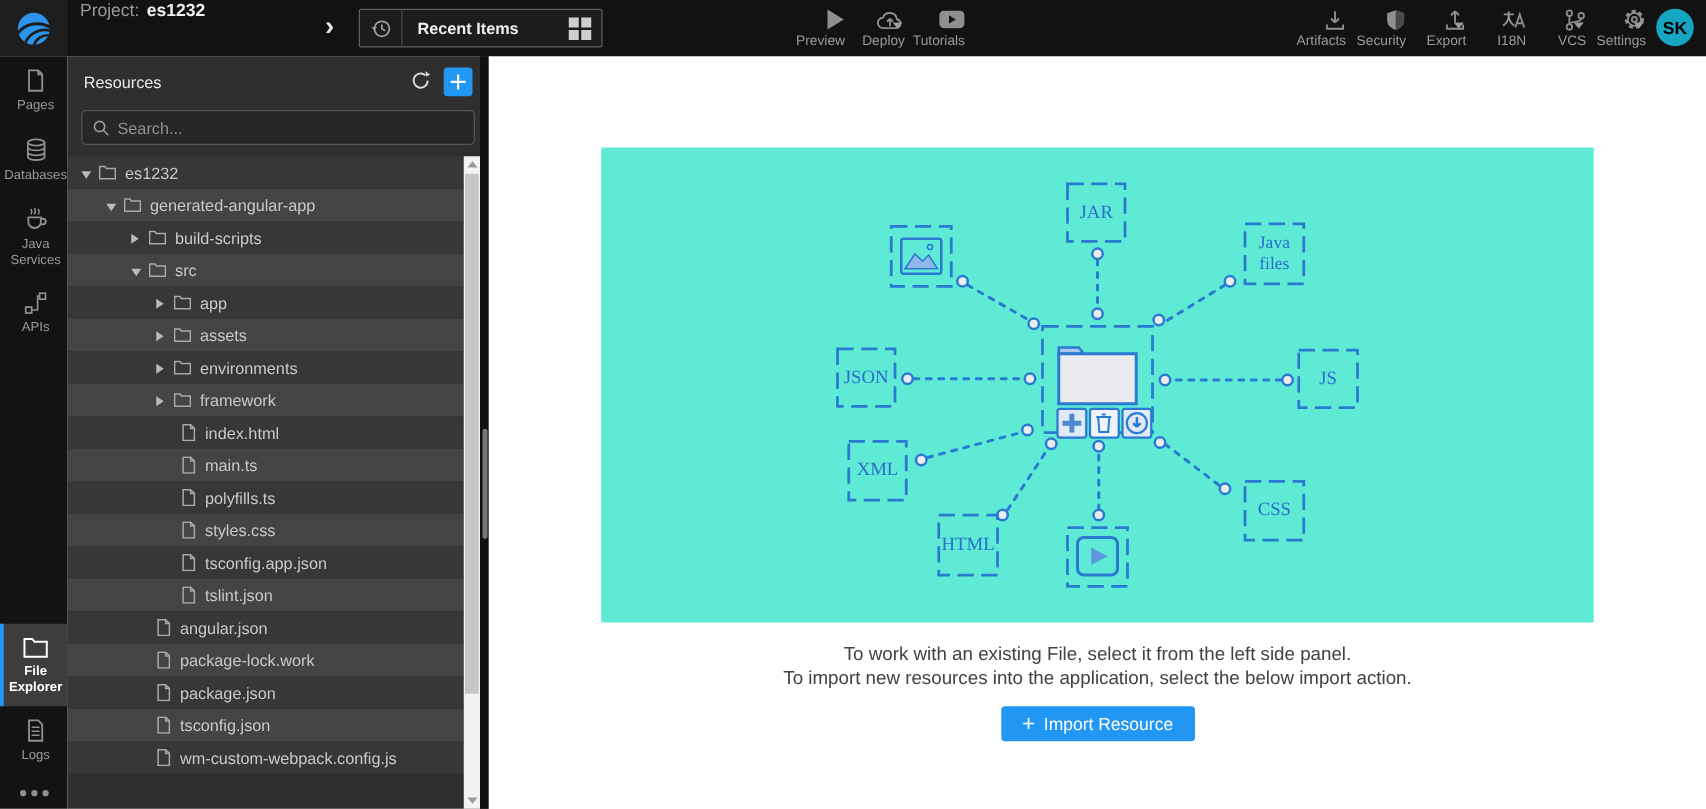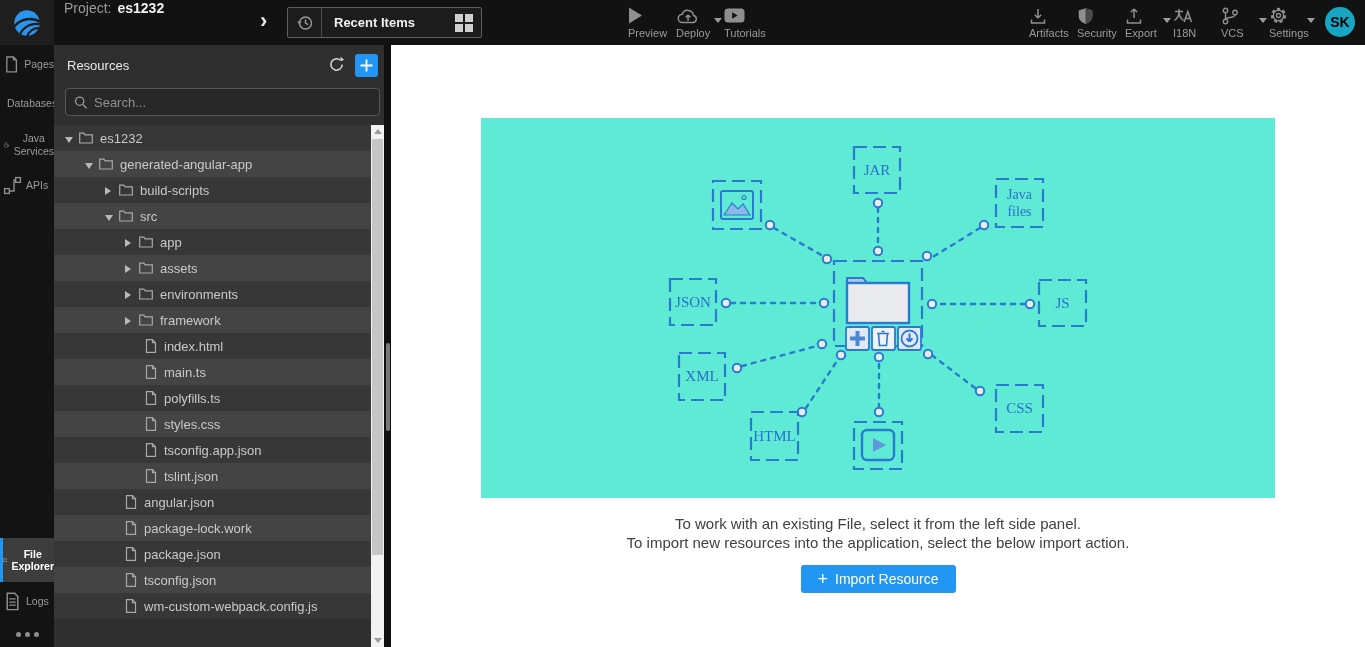--- a/index.html
+++ b/index.html
@@ -20,33 +20,33 @@
   #recent-box .hist { width:34px; height:100%; display:flex; align-items:center; justify-content:center;
     border-right:1px solid #4a4a4a; }
   #recent-box .rlabel { flex:1; color:#f0f0f0; font-size:13px; font-weight:bold; padding-left:12px; }
   #recent-box .grid { margin-right:8px; display:grid; grid-template-columns:8px 8px; gap:2px; }
   #recent-box .grid i { width:8px; height:8px; background:#cfcfcf; }
 
   .tb-group { position:absolute; top:0; height:45px; display:flex; align-items:flex-start; }
   #tb-center { left:628px; }
   #tb-right { right:6px; }
   .tb-item { position:relative; width:48px; padding-top:6px; display:flex; flex-direction:column;
-    align-items:flex-start; gap:2px; cursor:pointer; }
+    align-items:flex-end; gap:2px; cursor:pointer; }
   .tb-item .lbl { color:#9b9b9b; font-size:11px; white-space:nowrap; }
   .tb-item .ic { height:19px; display:flex; align-items:center; justify-content:center; }
   .caret { position:absolute; right:2px; top:18px; width:0; height:0;
     border-left:4px solid transparent; border-right:4px solid transparent; border-top:5px solid #9b9b9b; }
   #tutorials-item { }
   #avatar { width:30px; height:30px; border-radius:50%; background:#16a5c2; color:#000000; font-size:14px;
     font-weight:bold; display:flex; align-items:center; justify-content:center; margin:7px 4px 0 8px; }
 
   
   #rail { position:absolute; left:0; top:45px; width:54px; height:602px; background:#131313;
     display:flex; flex-direction:column; }
-  .rail-item { width:54px; padding:10px 0 9px; display:flex; flex-direction:row; align-items:center;
+  .rail-item { width:54px; padding:10px 0 9px; display:flex; flex-direction:column; align-items:center;
     gap:4px; cursor:pointer; border-left:3px solid transparent; }
   .rail-item .rlbl { color:#9b9b9b; font-size:10.5px; text-align:center; line-height:1.2; }
   .rail-item.active { background:#3d3d3d; border-left:3px solid #2196f3; }
   .rail-item.active .rlbl { color:#ffffff; font-weight:bold; }
   .rail-spacer { flex:1; }
   #rail-more { padding:12px 0 10px; display:flex; justify-content:center; gap:4px; cursor:pointer; }
   #rail-more i { width:5px; height:5px; border-radius:50%; background:#8f8f8f; }
 
   
   #panel { position:absolute; left:54px; top:45px; width:337px; height:602px; background:#2f2f2f; }

